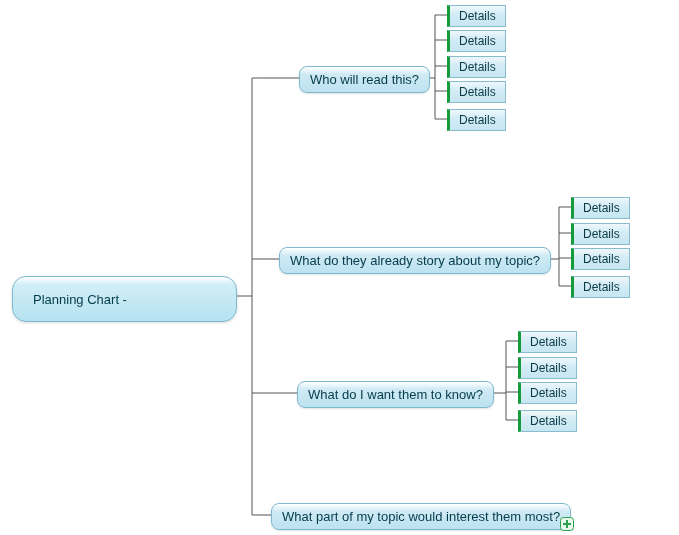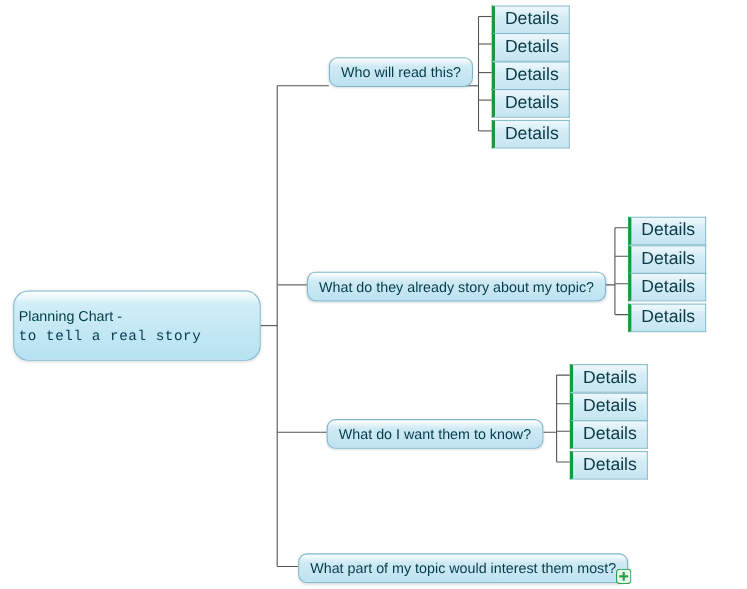--- a/index.html
+++ b/index.html
@@ -22,23 +22,24 @@
     height: 535px;
     z-index: 0;
   }
   .root-node {
     position: absolute;
     box-sizing: border-box;
     border-radius: 14px;
     background: linear-gradient(#ffffff 0%, #d1eef7 18%, #c4e8f4 55%, #b6e2f1 100%);
     border: 1px solid #7cb9cc;
     box-shadow: 0 1px 3px rgba(0,0,0,0.15);
-    padding: 14px 16px 12px 4px;
+    padding: 14px 16px 12px 20px;
     z-index: 1;
     line-height: 1.4;
+    margin-top: 12px;
   }
   .root-title {
     white-space: nowrap;
   }
   .root-sub {
     font-family: "Courier New", Courier, monospace;
     font-size: 13px;
     letter-spacing: 0.5px;
     white-space: nowrap;
   }
@@ -55,21 +56,21 @@
     font-size: 13px;
   }
   .leaf-node {
     position: absolute;
     box-sizing: border-box;
     background: linear-gradient(#eff8fc, #d4ecf5 40%, #c6e6f2);
     border: 1px solid #88bccd;
     border-left: 3px solid #169b3a;
     padding: 3px 9px;
     z-index: 1;
-    font-size: 16px;
+    font-size: 12px;
     white-space: nowrap;
     color: #0a3a47;
     text-align: right;
   }
   .plus-icon {
     position: absolute;
     width: 14px;
     height: 14px;
     z-index: 2;
   }
@@ -112,24 +113,23 @@
     <path d="M506 341 V420"></path>
     <path d="M506 341 H518"></path>
     <path d="M506 367 H518"></path>
     <path d="M506 392 H518"></path>
     <path d="M506 420 H518"></path>
   </g>
 </svg>
 
 <div class="root-node" style="left:12px; top:264px; width:225px;">
   <div class="root-title">Planning Chart -</div>
-  <div class="root-sub">to tell a real story</div>
 </div>
 
-<div class="branch-node" style="left:299px; top:52px;">
+<div class="branch-node" style="left:299px; top:66px;">
   <span>Who will read this?</span>
 </div>
 <div class="leaf-node" style="left:447px; top:5px;"><span>Details</span></div>
 <div class="leaf-node" style="left:447px; top:30px;"><span>Details</span></div>
 <div class="leaf-node" style="left:447px; top:56px;"><span>Details</span></div>
 <div class="leaf-node" style="left:447px; top:81px;"><span>Details</span></div>
 <div class="leaf-node" style="left:447px; top:109px;"><span>Details</span></div>
 
 <div class="branch-node" style="left:279px; top:247px;">
   <span>What do they already story about my topic?</span>

